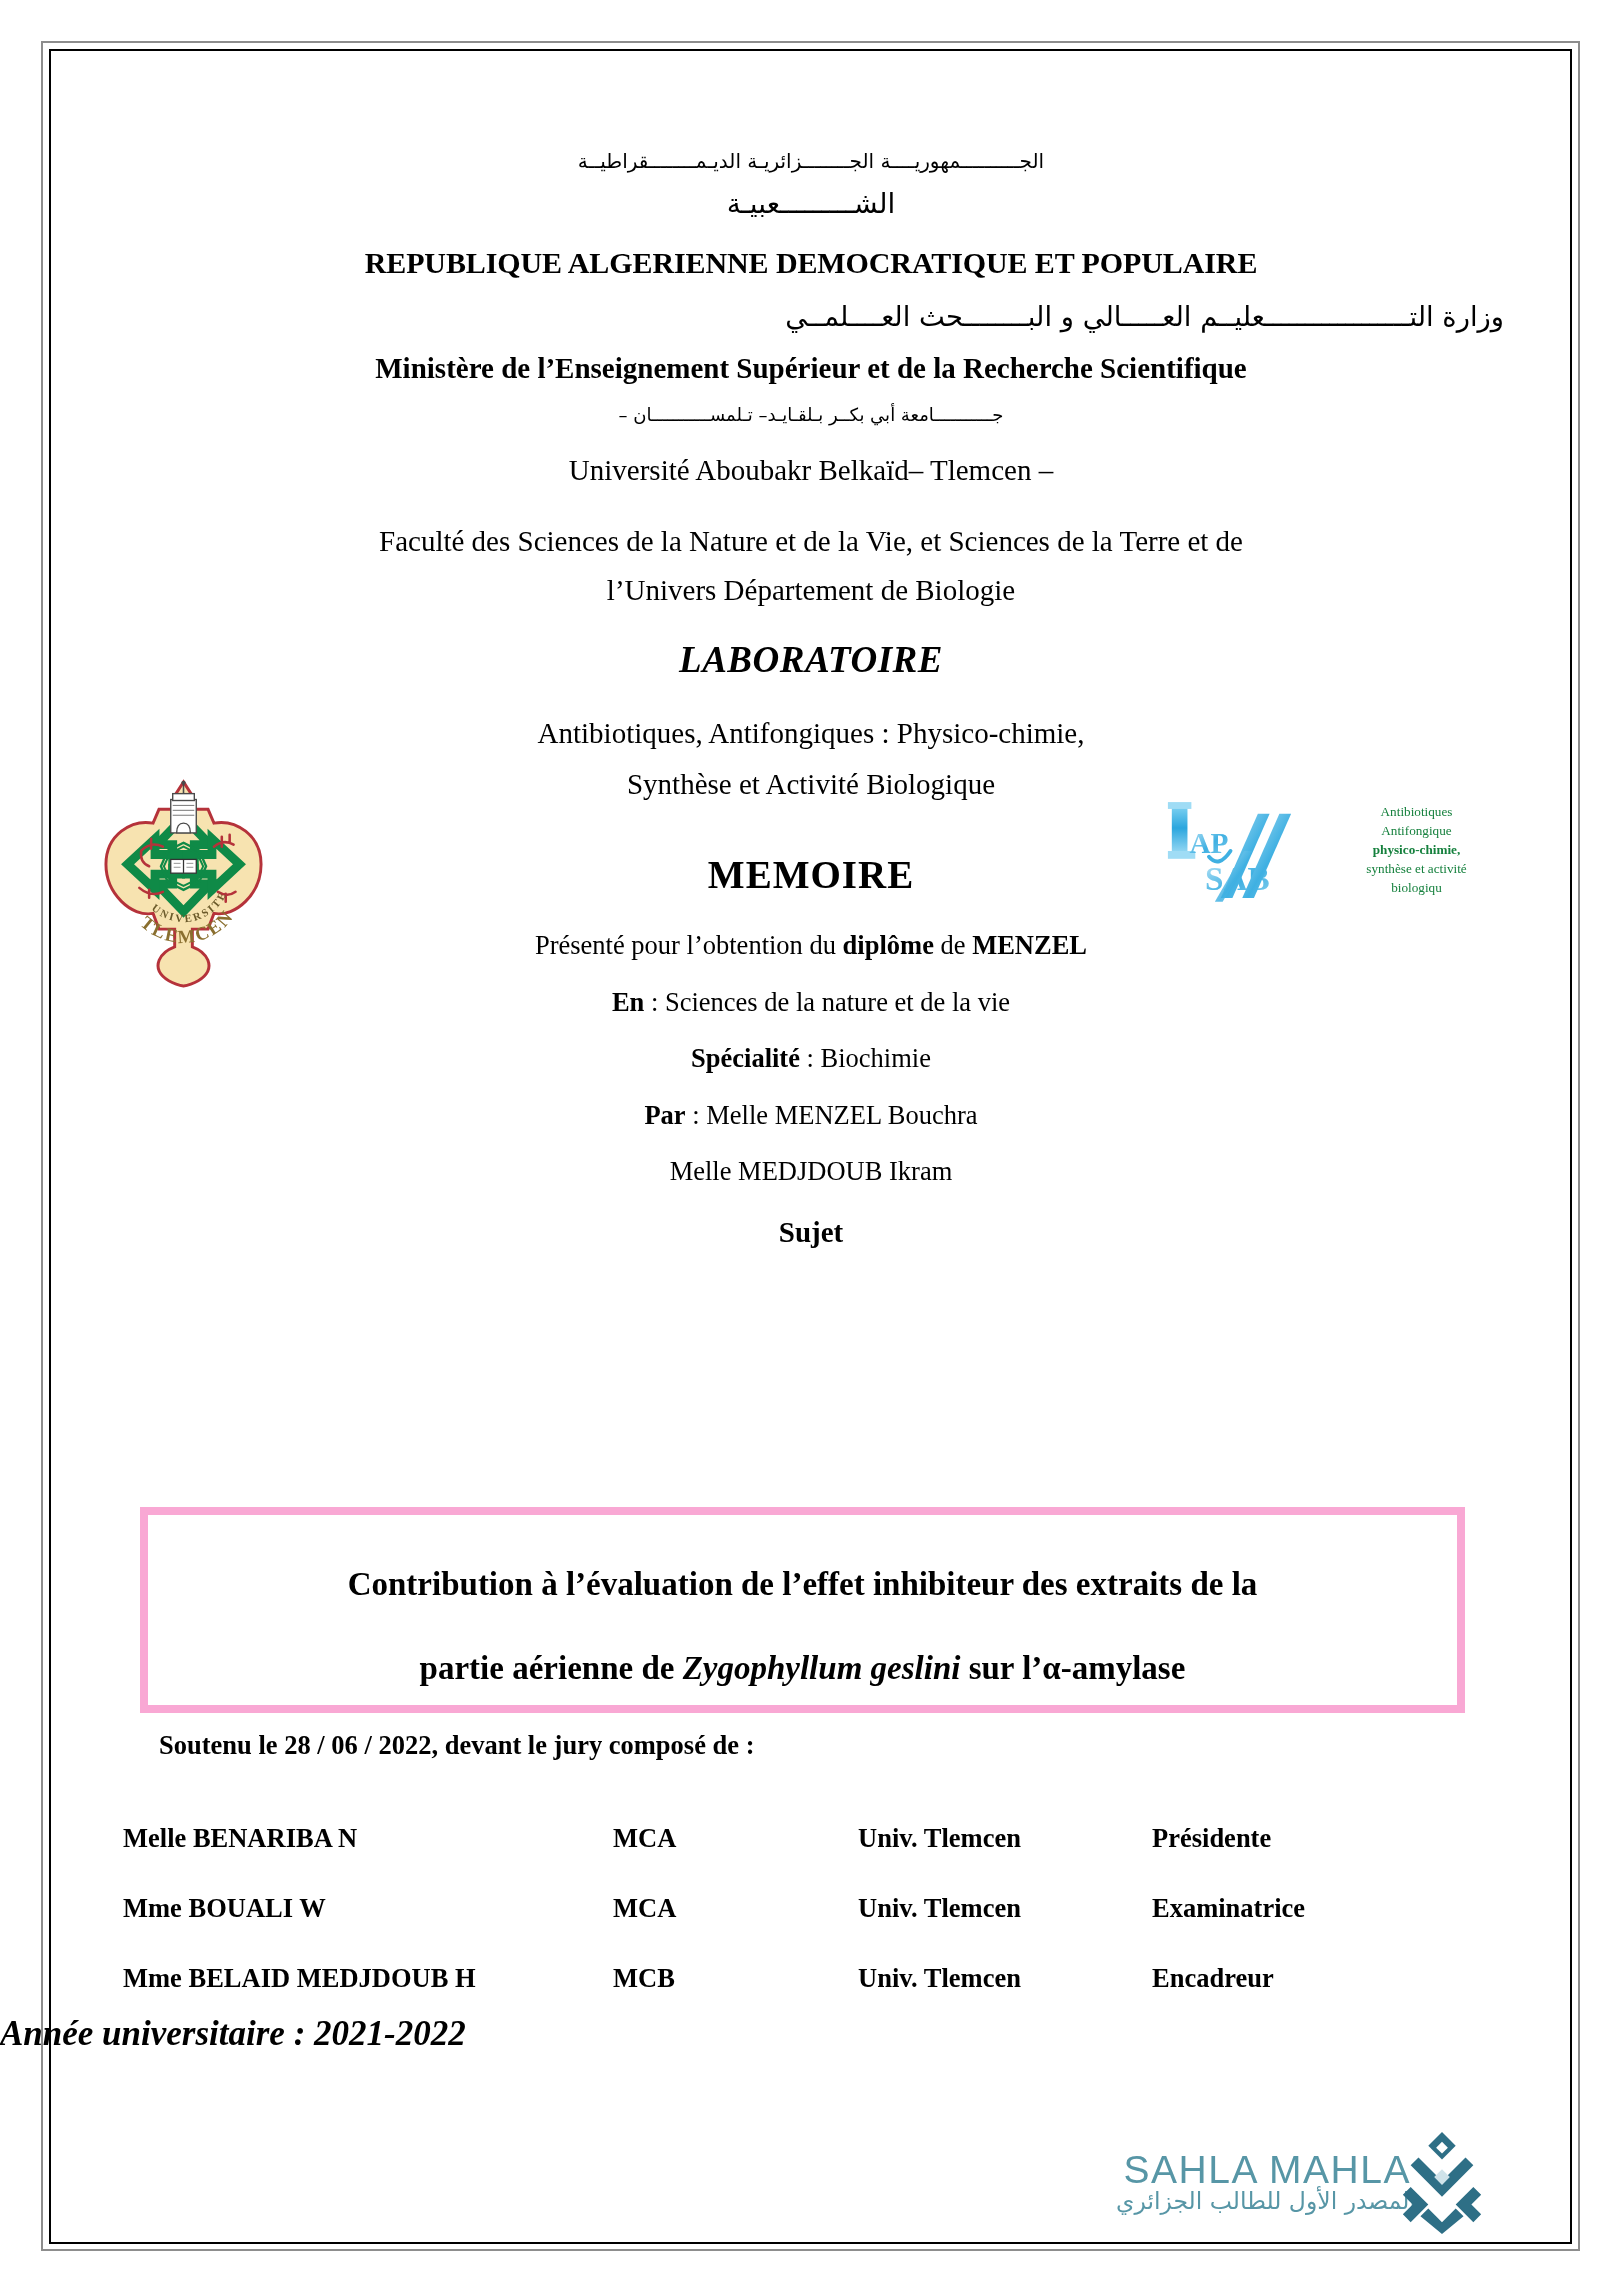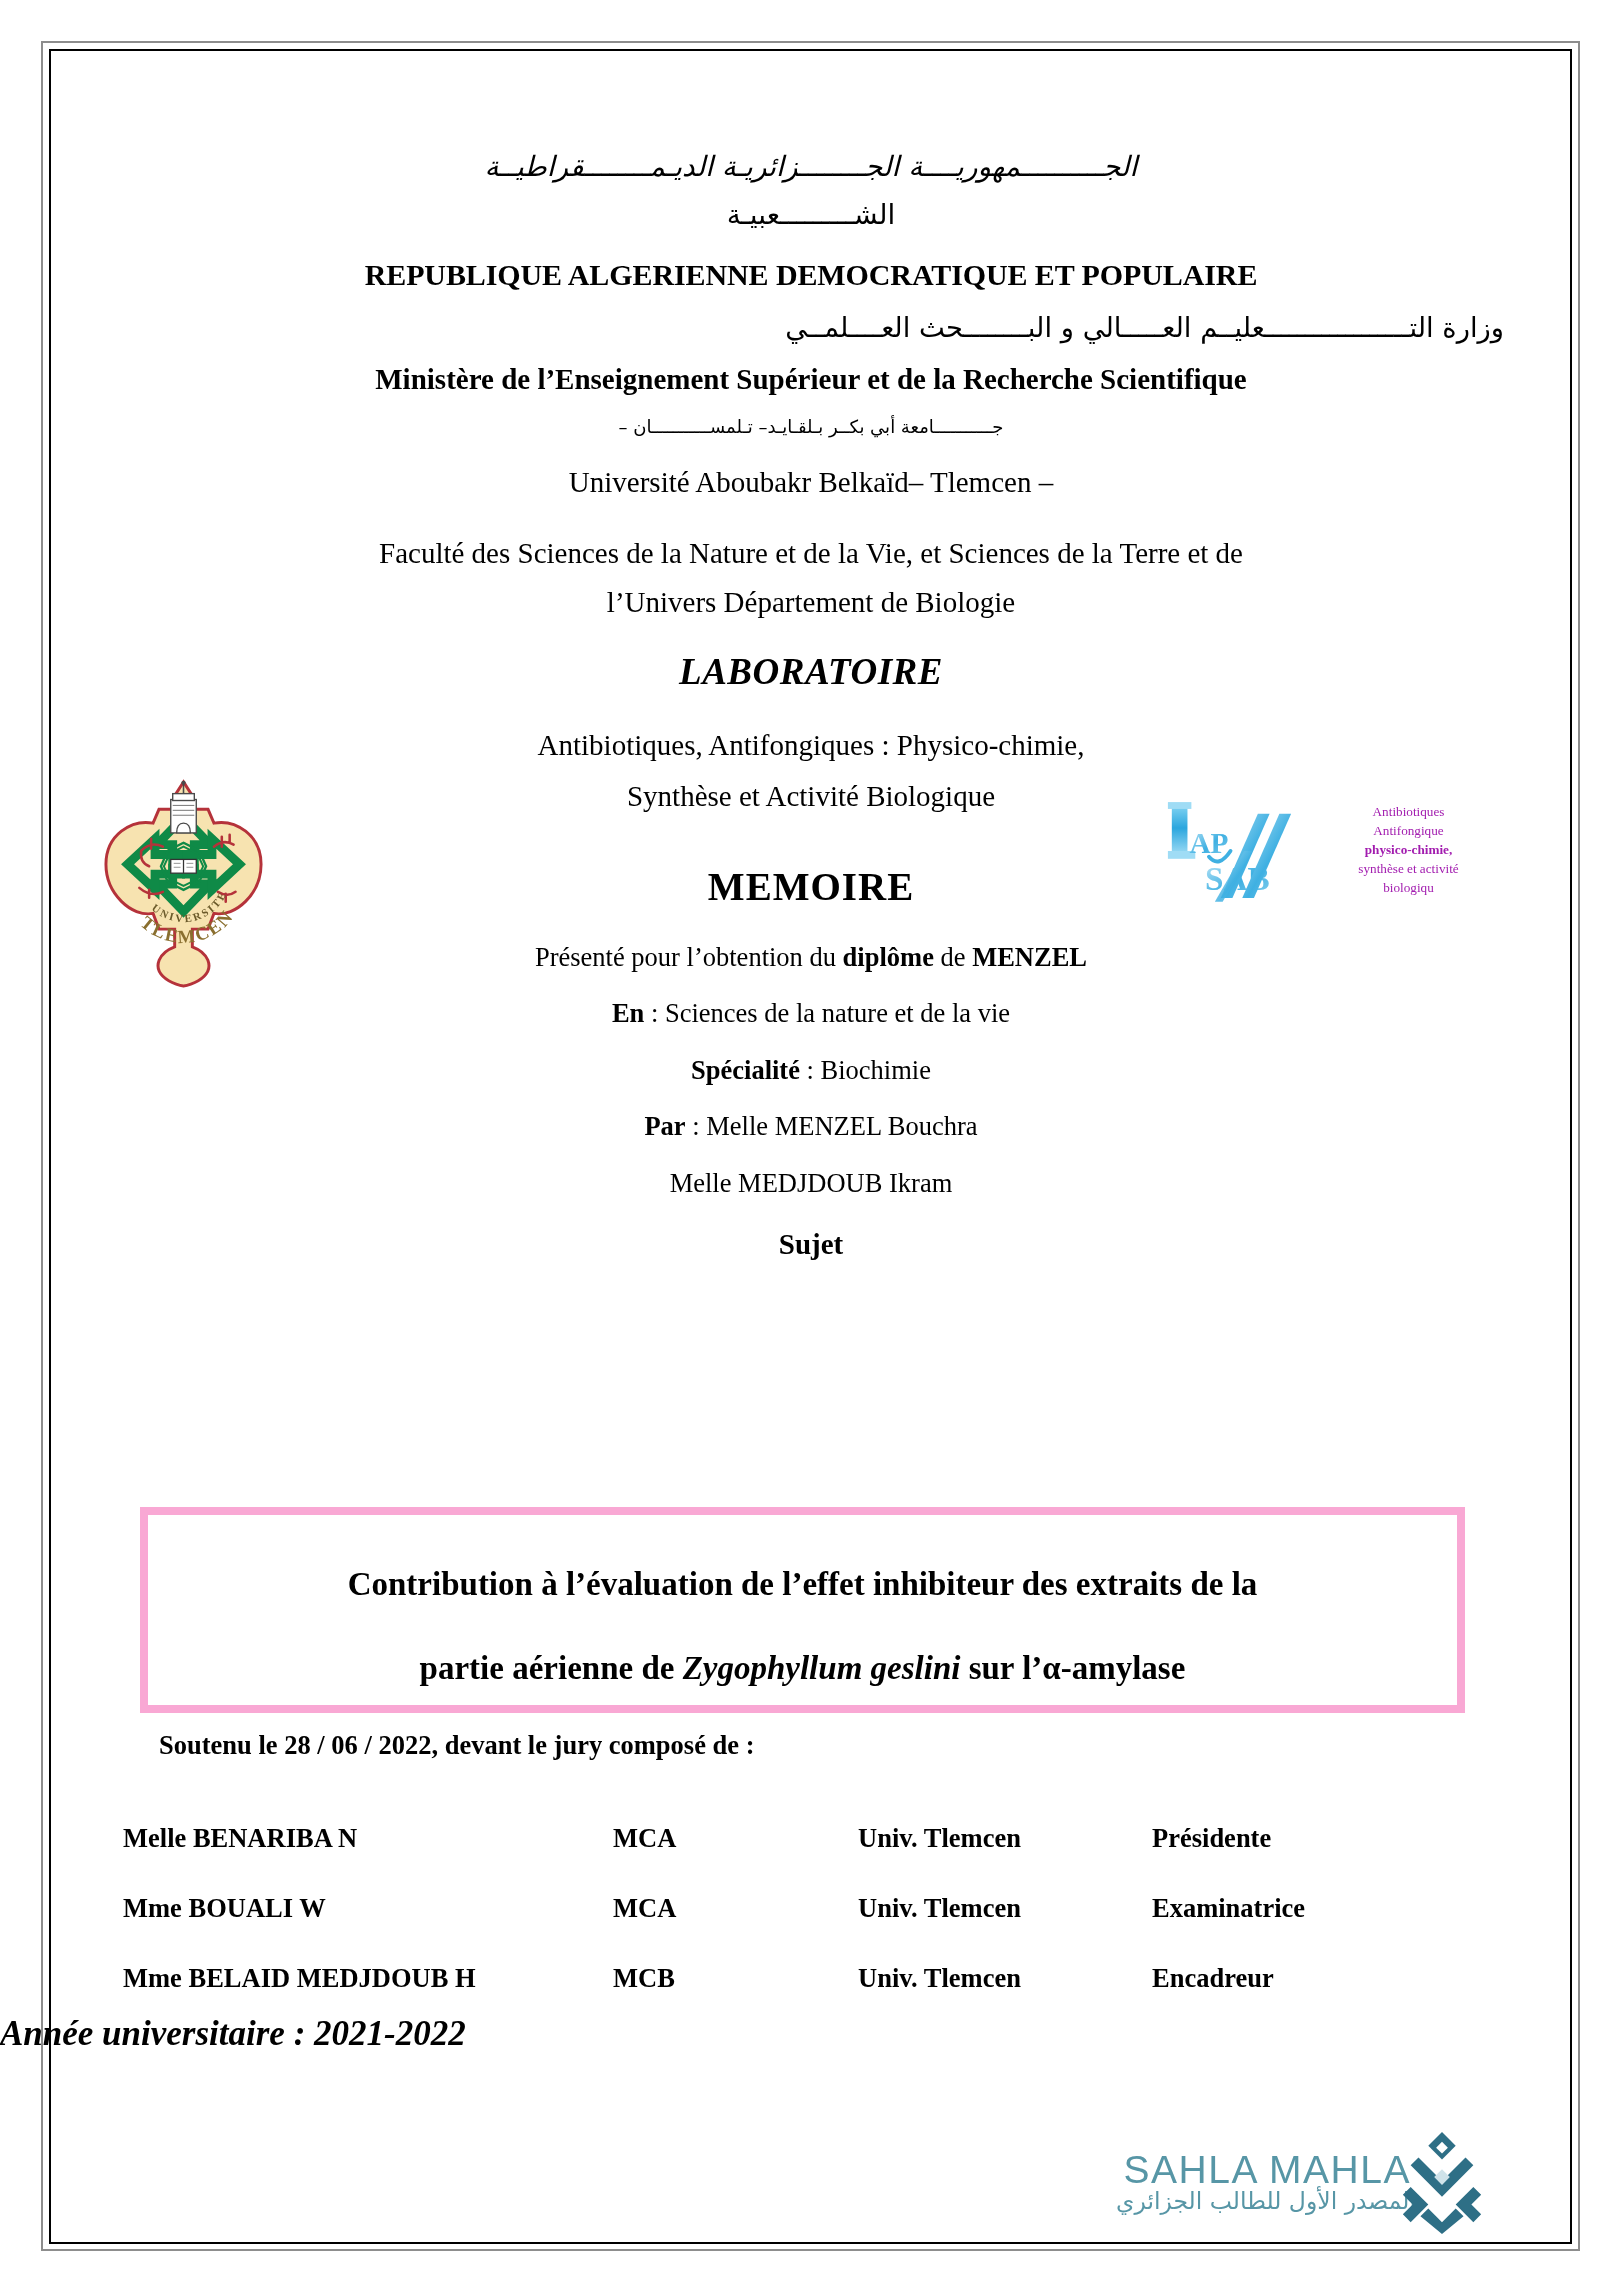--- a/index.html
+++ b/index.html
@@ -43,25 +43,24 @@
   }
 
   .ctr { text-align: center; }
   .ar {
     font-family: "DejaVu Sans", "Liberation Sans", sans-serif;
     direction: rtl;
     unicode-bidi: bidi-override;
   }
 
   .line-ar-1 {
-    font-size: 28px;
+    font-size: 20px;
     letter-spacing: 0.5px;
     line-height: 1.45;
     margin: 0;
-    font-style: italic;
   }
   .line-ar-2 {
     font-size: 28px;
     line-height: 1.45;
     margin: 7.8px 0 0 0;
   }
   .fr-bold-1 {
     font-size: 30px;
     font-weight: bold;
     margin: 21.6px 0 0 0;
@@ -141,27 +140,27 @@
   .logo-right {
     position: absolute;
     left: 1164px;
     top: 796px;
     width: 314px;
     height: 108px;
   }
   .lapsab-wrap { position: relative; width: 100%; height: 100%; }
   .lapsab-text {
     position: absolute;
-    left: 176px;
+    left: 184px;
     top: 5.9px;
     width: 137px;
     font-family: "Liberation Serif", serif;
     font-size: 13.2px;
     line-height: 1.45;
-    color: #a21caf;
+    color: #15803d;
     text-align: center;
   }
   .lapsab-text .b { font-weight: bold; }
 
   
   .title-box {
     position: absolute;
     left: 140px;
     top: 1507px;
     width: 1325px;

